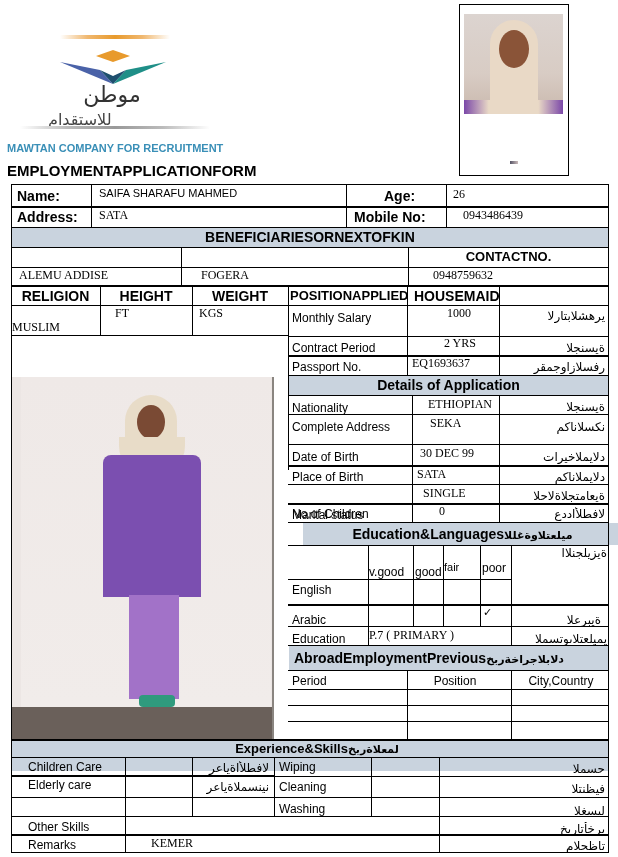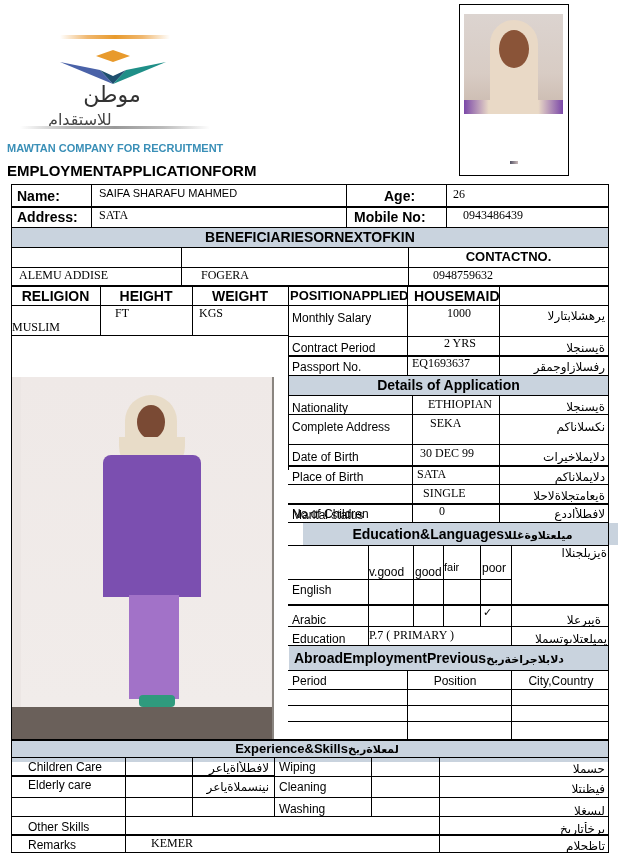--- a/index.html
+++ b/index.html
@@ -194,21 +194,21 @@
   <div class="cell lbl" style="left:281px;top:490px;">Period</div>
   <div class="cell lbl" style="left:397px;top:490px;width:94px;text-align:center;">Position</div>
   <div class="cell lbl" style="left:502px;top:490px;width:96px;text-align:center;">City,Country</div>
   <div class="hline" style="left:277px;top:505px;width:321px;"></div>
   <div class="hline" style="left:277px;top:521px;width:321px;"></div>
   <div class="hline" style="left:277px;top:537px;width:321px;"></div>
   <div class="vline" style="left:396px;top:486px;height:70px;"></div>
   <div class="vline" style="left:500px;top:486px;height:70px;"></div>
   <div class="hline thick" style="left:0;top:555px;width:598px;"></div>
 
-  <div class="cell shade hdr" style="left:1px;top:557px;width:596px;height:21px;line-height:16px;font-size:13px;padding-left:14px;">
+  <div class="cell shade hdr" style="left:1px;top:557px;width:596px;height:30px;line-height:16px;font-size:13px;padding-left:14px;">
     <span>Experience&amp;Skills</span><span style="font-family:'DejaVu Sans',sans-serif;font-size:11px;">لمعلاةربخ</span>
   </div>
   <div class="hline" style="left:0;top:573px;width:598px;"></div>
 
   <div class="cell lbl" style="left:17px;top:576px;">Children Care</div>
   <div class="cell ar" style="left:176px;top:577px;width:82px;">لافطلأاةياعر</div>
   <div class="cell lbl" style="left:268px;top:576px;">Wiping</div>
   <div class="cell ar" style="left:500px;top:578px;width:94px;">حسملا</div>
   <div class="hline thick" style="left:0;top:591px;width:263px;"></div>
   <div class="hline" style="left:263px;top:592px;width:335px;"></div>

